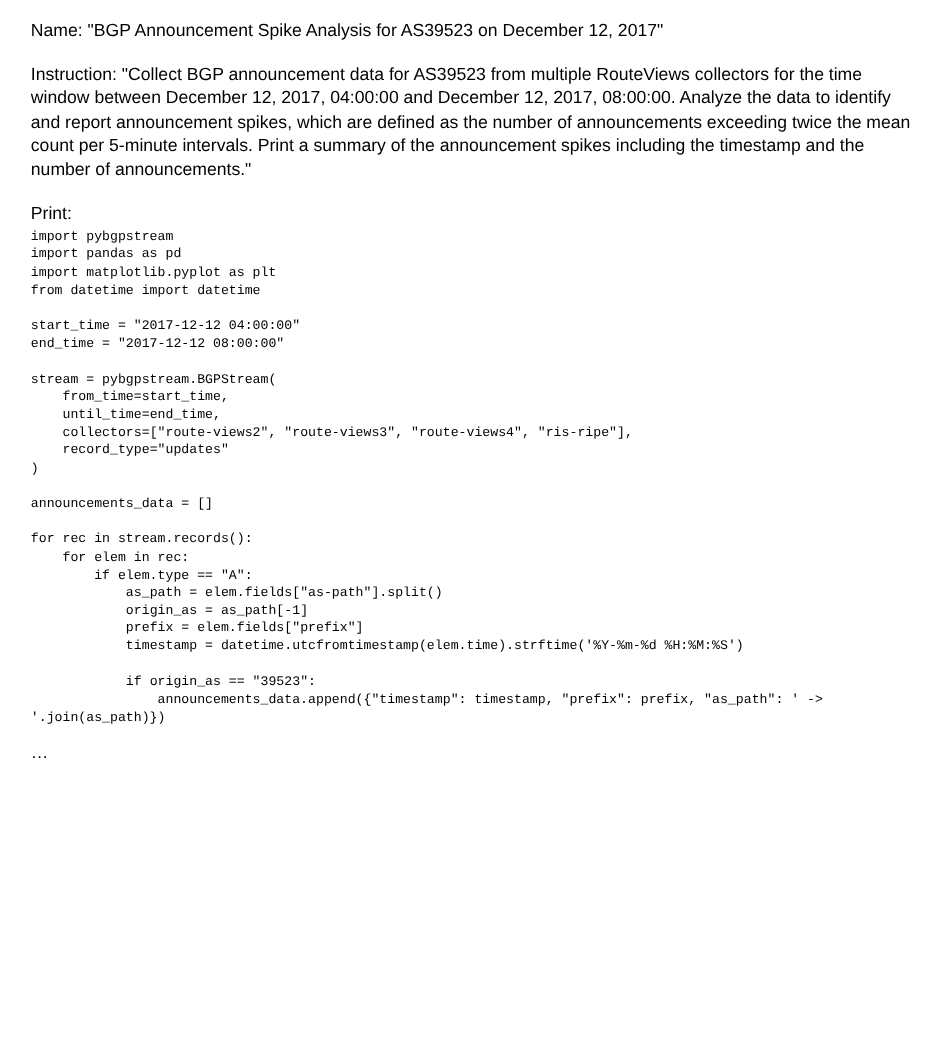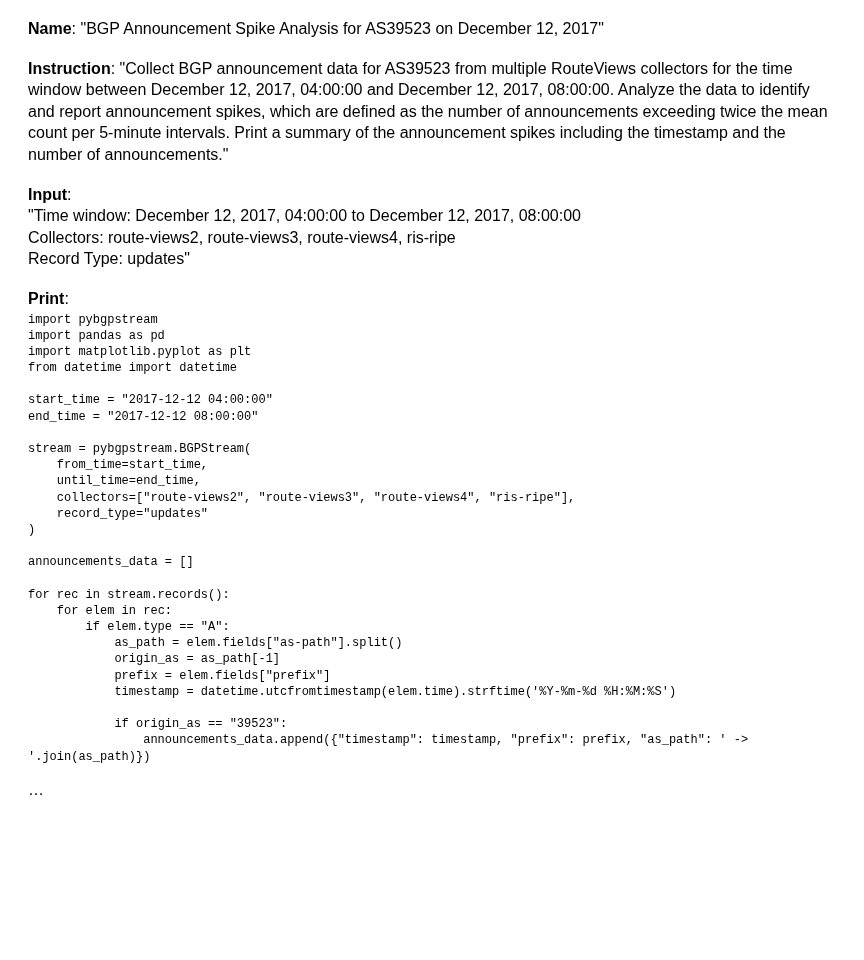--- a/index.html
+++ b/index.html
@@ -15,21 +15,21 @@
       line-height: 1.35;
       color: #000000;
     }
     .page {
       padding: 18px 28px 18px 28px;
     }
     .block {
       margin-bottom: 18px;
     }
     .label {
-      font-weight: 700;
+      font-weight: 400;
     }
     .quoted {
       
     }
     .plain-line {
       display: block;
     }
     .code {
       font-family: Liberation Mono, monospace;
       font-size: 12px;
@@ -49,26 +49,20 @@
 <div class="page">
 
   <div class="block">
     <span class="label">Name</span><span>: </span><span class="quoted">"BGP Announcement Spike Analysis for AS39523 on December 12, 2017"</span>
   </div>
 
   <div class="block">
     <span class="label">Instruction</span><span>: </span><span class="quoted">"Collect BGP announcement data for AS39523 from multiple RouteViews collectors for the time window between December 12, 2017, 04:00:00 and December 12, 2017, 08:00:00. Analyze the data to identify and report announcement spikes, which are defined as the number of announcements exceeding twice the mean count per 5-minute intervals. Print a summary of the announcement spikes including the timestamp and the number of announcements."</span>
   </div>
 
-  <div class="block">
-    <span class="label">Input</span><span>:</span>
-    <span class="plain-line">"Time window: December 12, 2017, 04:00:00 to December 12, 2017, 08:00:00</span>
-    <span class="plain-line">Collectors: route-views2, route-views3, route-views4, ris-ripe</span>
-    <span class="plain-line">Record Type: updates"</span>
-  </div>
 
   <div class="block">
     <span class="label">Print</span><span>:</span>
     <div class="code">import pybgpstream
 import pandas as pd
 import matplotlib.pyplot as plt
 from datetime import datetime
 
 start_time = "2017-12-12 04:00:00"
 end_time = "2017-12-12 08:00:00"

